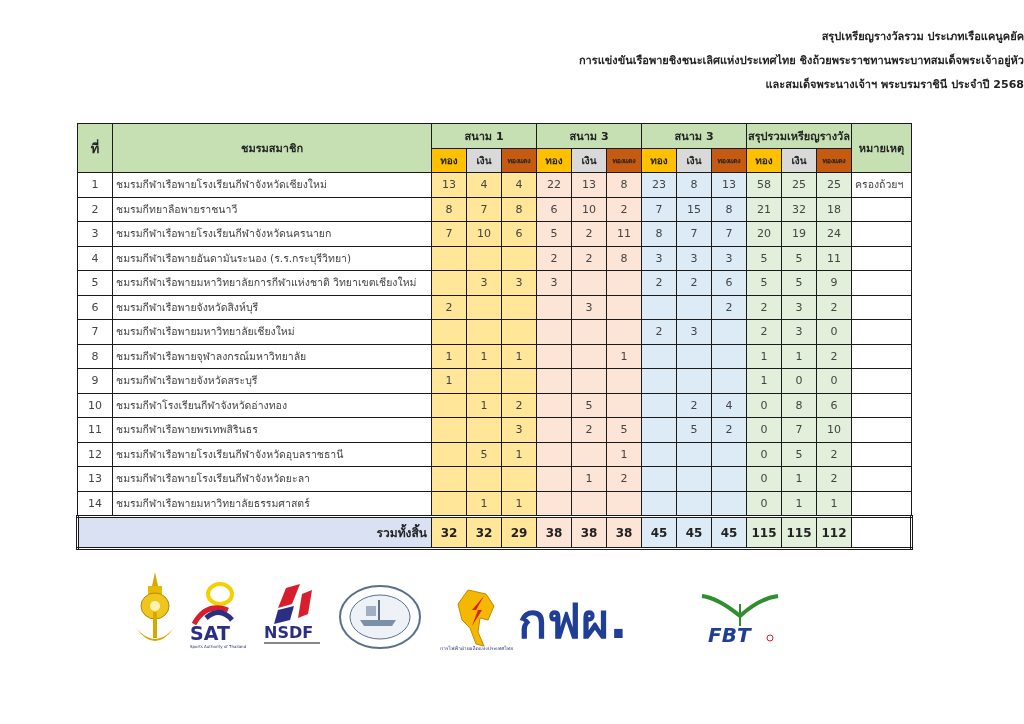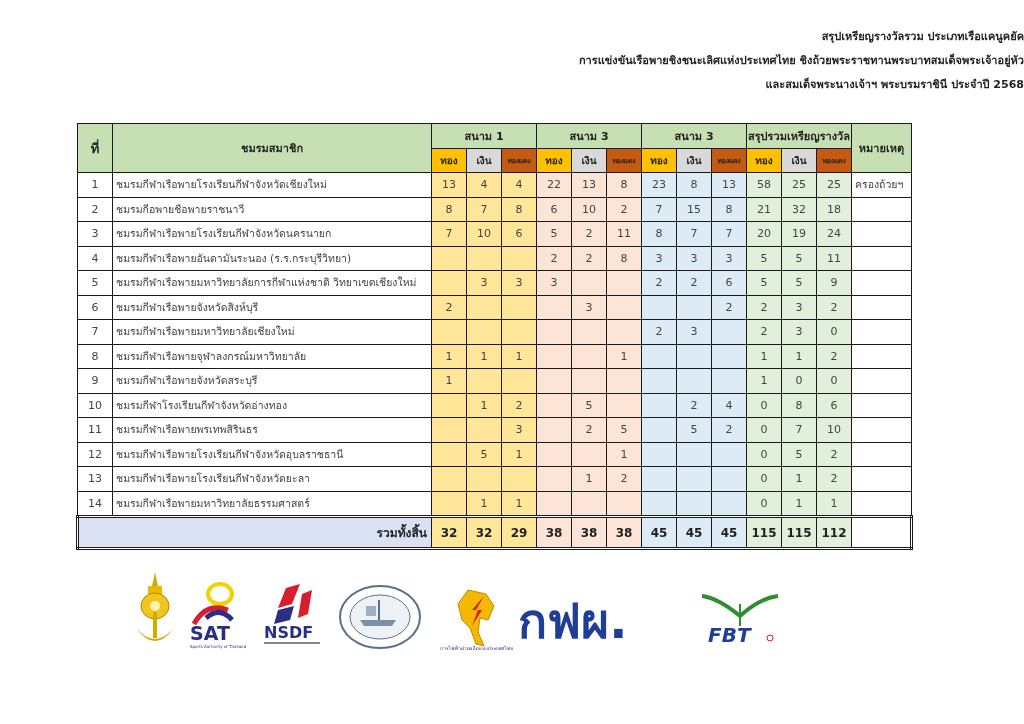--- a/index.html
+++ b/index.html
@@ -99,21 +99,21 @@
         <td class="f3">23</td>
         <td class="f3">8</td>
         <td class="f3">13</td>
         <td class="sum">58</td>
         <td class="sum">25</td>
         <td class="sum">25</td>
         <td class="remark">ครองถ้วยฯ</td>
       </tr>
       <tr class="body-row">
         <td class="no">2</td>
-        <td class="name">ชมรมกีอพายชือพายราชนาวี</td>
+        <td class="name">ชมรมกีทยาลือพายราชนาวี</td>
         <td class="f1">8</td>
         <td class="f1">7</td>
         <td class="f1">8</td>
         <td class="f2">6</td>
         <td class="f2">10</td>
         <td class="f2">2</td>
         <td class="f3">7</td>
         <td class="f3">15</td>
         <td class="f3">8</td>
         <td class="sum">21</td>

